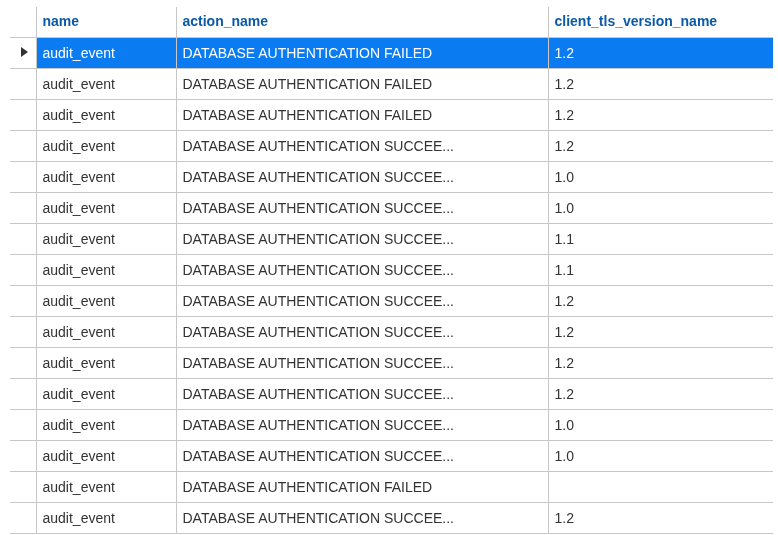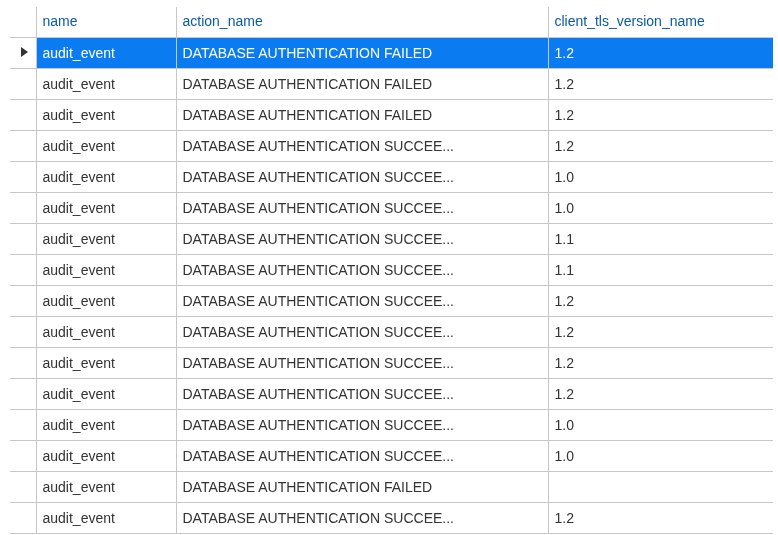--- a/index.html
+++ b/index.html
@@ -19,21 +19,21 @@
       width: 100%;
       table-layout: fixed;
     }
     col.gutter { width: 26px; }
     col.c-name { width: 140px; }
     col.c-action { width: 372px; }
     col.c-tls { width: 225px; }
 
     th {
       text-align: left;
-      font-weight: 400;
+      font-weight: 700;
       color: #0b5aa5;
       padding: 6px 8px 8px 6px;
       border-bottom: 1px solid #c7c7c7;
       border-left: 1px solid #c7c7c7;
       white-space: nowrap;
       overflow: hidden;
       text-overflow: ellipsis;
       background: #fff;
     }
     th.gutter, td.gutter {

